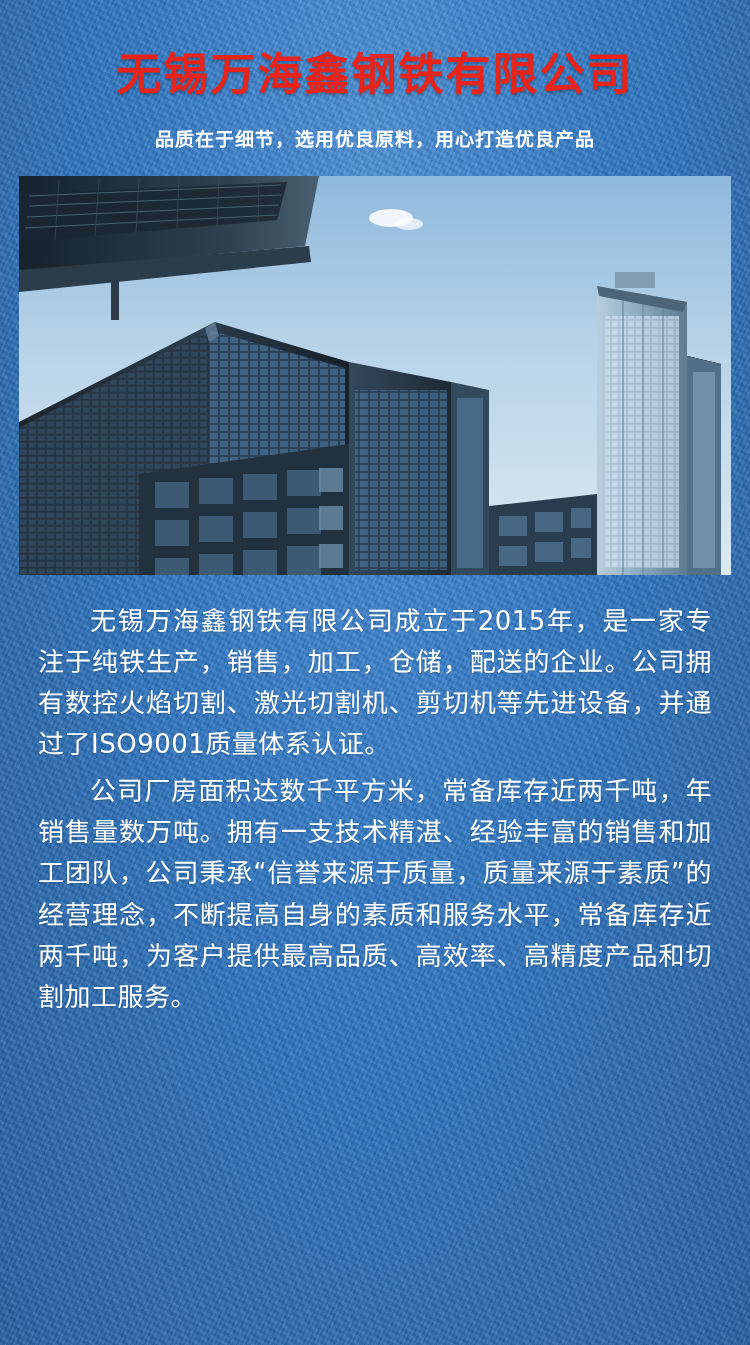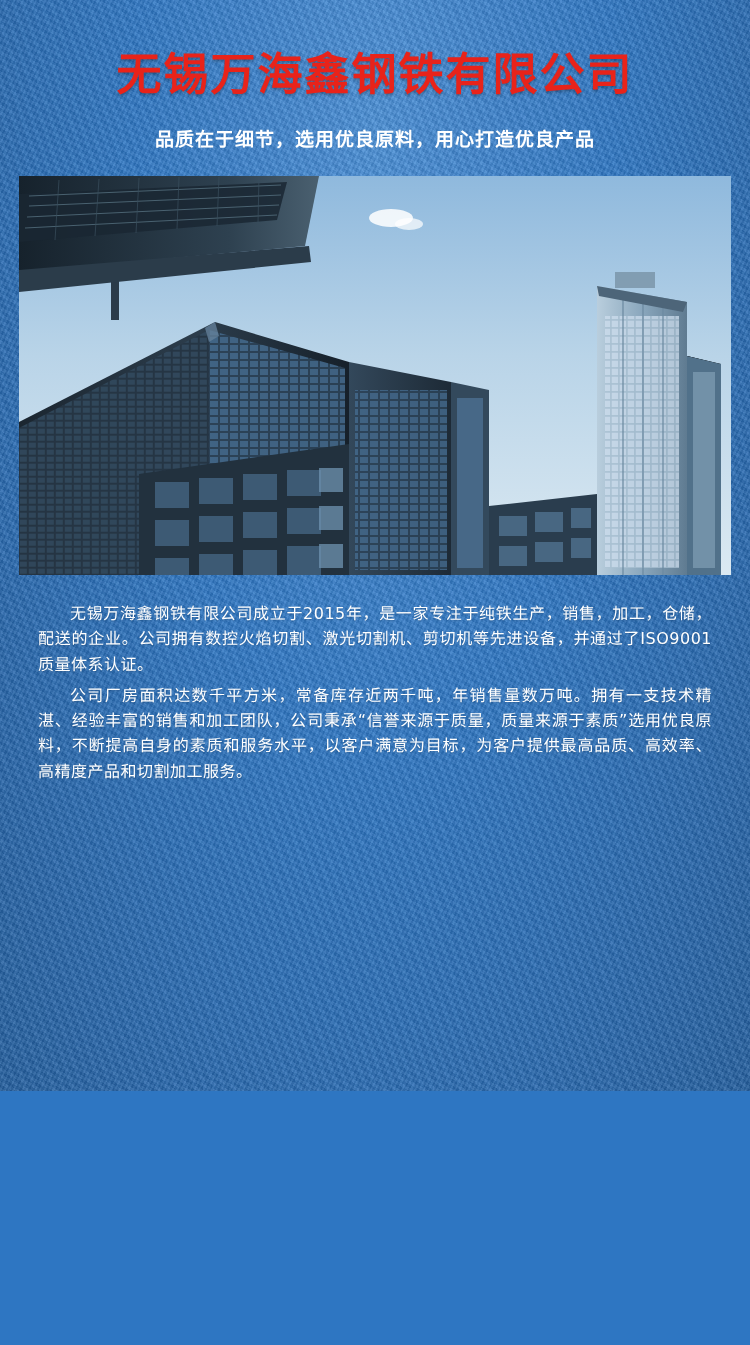--- a/index.html
+++ b/index.html
@@ -10,21 +10,21 @@
     width: 750px;
     height: 1345px;
     font-family: "Liberation Sans", sans-serif;
     background: #2e76c2;
     overflow: hidden;
   }
 
   .page {
     position: relative;
     width: 750px;
-    height: 1091px;
+    height: 1345px;
     box-sizing: border-box;
     
     background-color: #2f77c4;
     background-image:
       repeating-linear-gradient(115deg, rgba(255,255,255,0.055) 0px, rgba(255,255,255,0.055) 2px, rgba(0,0,0,0.045) 2px, rgba(0,0,0,0.045) 4px),
       repeating-linear-gradient(27deg, rgba(255,255,255,0.05) 0px, rgba(255,255,255,0.05) 3px, rgba(0,0,0,0.04) 3px, rgba(0,0,0,0.04) 6px),
       repeating-linear-gradient(72deg, rgba(0,0,0,0.035) 0px, rgba(0,0,0,0.035) 5px, rgba(255,255,255,0.035) 5px, rgba(255,255,255,0.035) 9px),
       radial-gradient(ellipse at 50% 12%, #4a8fd6 0%, #2f77c4 45%, #245f9f 100%);
     overflow: hidden;
   }
@@ -66,21 +66,21 @@
     display: block;
     width: 712px;
     height: 399px;
   }
 
   
   .body-copy {
     margin: 26px 38px 0 38px;
     font-family: "DejaVu Sans", "Liberation Sans", sans-serif;
     color: #ffffff;
-    font-size: 16px;
+    font-size: 26px;
     line-height: 1.58;
     letter-spacing: 0.5px;
     text-align: justify;
     text-shadow: 0 1px 2px rgba(0,0,0,0.18);
   }
   .body-copy p {
     margin: 0 0 6px 0;
     text-indent: 2em;
   }
 </style>
@@ -220,16 +220,16 @@
         <rect x="552" y="332" width="20" height="20"></rect>
         <rect x="480" y="370" width="28" height="20"></rect>
         <rect x="516" y="366" width="28" height="20"></rect>
         <rect x="552" y="362" width="20" height="20"></rect>
       </g>
     </svg>
   </div>
 
   <div class="body-copy">
     <p>无锡万海鑫钢铁有限公司成立于2015年，是一家专注于纯铁生产，销售，加工，仓储，配送的企业。公司拥有数控火焰切割、激光切割机、剪切机等先进设备，并通过了ISO9001质量体系认证。</p>
-    <p>公司厂房面积达数千平方米，常备库存近两千吨，年销售量数万吨。拥有一支技术精湛、经验丰富的销售和加工团队，公司秉承“信誉来源于质量，质量来源于素质”选用优良原料，不断提高自身的素质和服务水平，以客户满意为目标，为客户提供最高品质、高效率、高精度产品和切割加工服务。</p>
+    <p>公司厂房面积达数千平方米，常备库存近两千吨，年销售量数万吨。拥有一支技术精湛、经验丰富的销售和加工团队，公司秉承“信誉来源于质量，质量来源于素质”的经营理念，不断提高自身的素质和服务水平，常备库存近两千吨，为客户提供最高品质、高效率、高精度产品和切割加工服务。</p>
   </div>
 
 </div>
 
 </body></html>

